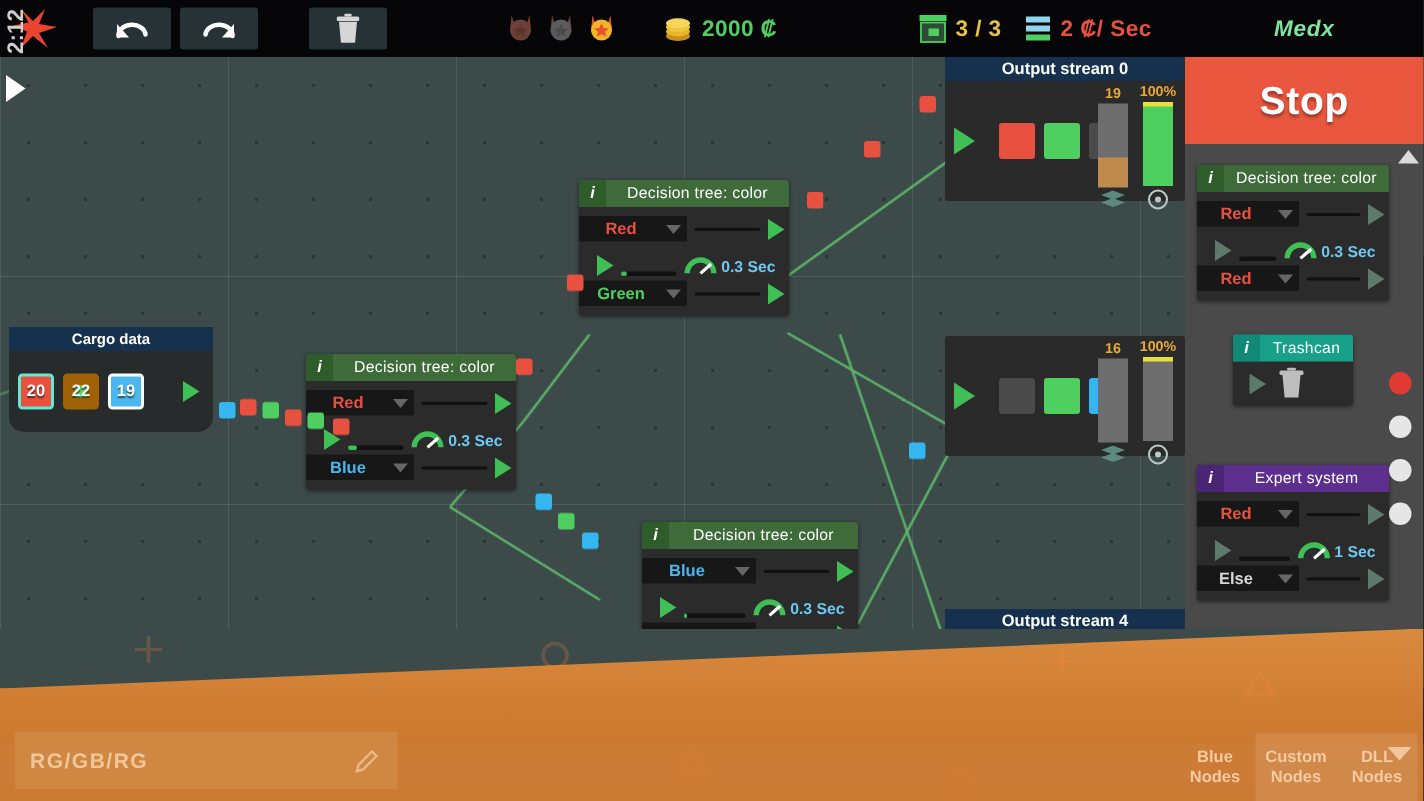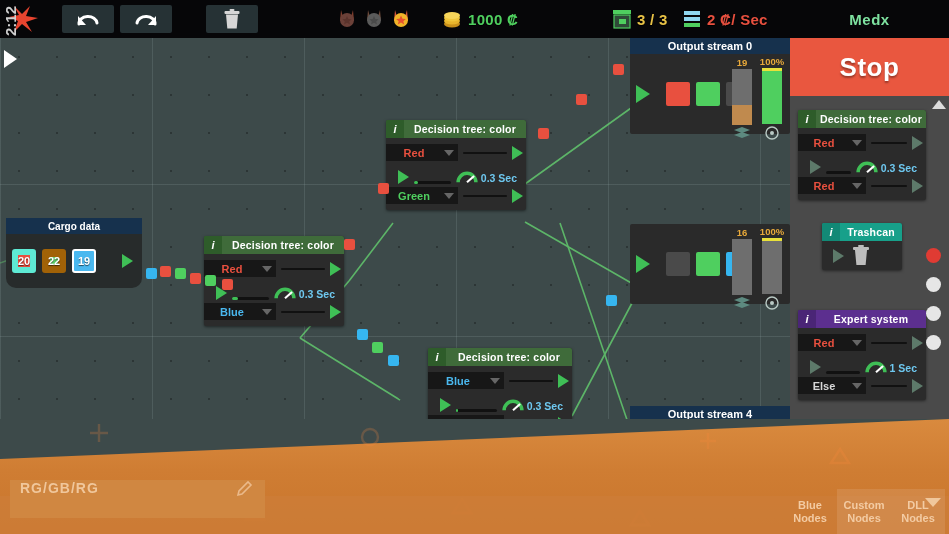--- a/index.html
+++ b/index.html
@@ -30,21 +30,21 @@
     font-weight:bold; font-size:15px; letter-spacing:.3px;
   }
   .stat .val { text-shadow:0 1px 0 #000; }
   .coin { width:22px; height:22px; }
   .timer { width:20px; height:22px; }
   .box-ico { width:20px; height:20px; }
   .stack-ico { width:20px; height:20px; }
   .username {
     position:absolute; top:0; height:38px; left:790px; width:159px;
     display:flex; align-items:center; justify-content:center;
-    color:#7ee2a0; font-weight:bold; font-size:15px; letter-spacing:.5px;
+    color:#7ee2a0; font-weight:bold; font-size:15px; letter-spacing:.5px;font-style:italic;
   }
   .timecode {
     position:absolute; left:2px; top:2px;
     color:#cfcfcf; font-size:15px; font-weight:bold;
     transform: rotate(-90deg); transform-origin: left top;
     translate: 0 34px;
     letter-spacing:0px; z-index:60;
   }
   .rec-star { position:absolute; left:8px; top:4px; width:34px; height:30px; z-index:55; }
 
@@ -73,21 +73,21 @@
     border-left:13px solid #fff; border-top:9px solid transparent; border-bottom:9px solid transparent;
   }
 
   
   .node { position:absolute; background:#2b2b2b; border-radius:2px;
           box-shadow:0 1px 3px rgba(0,0,0,.5); }
   .node-head { height:18px; display:flex; align-items:stretch; border-radius:2px 2px 0 0; overflow:hidden;}
   .node-ico { width:18px; display:flex; align-items:center; justify-content:center;
               color:#fff; font-size:11px; font-weight:bold; font-style:italic; }
   .node-title { flex:1; display:flex; align-items:center; justify-content:center;
-                color:#fff; font-size:10.5px; font-weight:bold; letter-spacing:.2px; }
+                color:#fff; font-size:10.5px; font-weight:normal; letter-spacing:.2px; }
   .node-body { padding:3px 0 3px 0; }
   .row { display:flex; align-items:center; height:19px; margin:2px 0; }
   .dd {
     background:#171717; height:17px; display:flex; align-items:center;
     padding:0 4px 0 0; min-width:66px; position:relative;
   }
   .dd .lbl { flex:1; text-align:center; font-size:11px; font-weight:bold; }
   .caret { width:0;height:0;border-left:5px solid transparent;border-right:5px solid transparent;
            border-top:6px solid #666; margin-left:2px; }
   .wire { flex:1; height:2px; background:#111; margin:0 5px; border-radius:1px; }
@@ -144,22 +144,22 @@
 
   
   .bottom { position:absolute; left:0; top:419px; width:949px; height:115px; overflow:hidden; }
   .bot-fill { position:absolute; inset:0; background:linear-gradient(180deg,#d98a3e 0%, #cf7d33 45%, #c9752c 100%); }
   .bot-slope { position:absolute; left:0; top:0; width:949px; height:46px;
                background:#3d4a4a; clip-path: polygon(0 0, 949px 0, 949px 0, 0 40px); }
   .bot-caption { position:absolute; left:0; top:26px; width:949px; text-align:center;
                  color:#fff; font-size:50px; font-weight:bold; letter-spacing:2px;
                  text-shadow:0 2px 4px rgba(120,60,10,.45); font-family:"DejaVu Sans", sans-serif;}
   .botbar { position:absolute; left:0; bottom:0; width:949px; height:38px; background:rgba(205,125,55,.85); }
-  .recipe { position:absolute; left:10px; bottom:16px; height:38px; width:255px;
-            background:#d08741; display:flex; }
+  .recipe { position:absolute; left:10px; bottom:8px; height:38px; width:255px;
+            background:#d08741; display:flex; align-items:center; }
   .recipe .txt { color:#f0c79c; font-size:14px; font-weight:bold; letter-spacing:1px; margin-left:10px;}
   .pencil { position:absolute; right:12px; width:17px; height:17px; }
   .nodetabs { position:absolute; right:4px; bottom:0; display:flex; height:45px; }
   .ntab { width:54px; height:45px; display:flex; flex-direction:column; align-items:center;
           justify-content:center; color:#f3cba3; font-size:11px; font-weight:bold; line-height:13px;
           text-align:center; }
   .ntab.sel { background:rgba(255,255,255,.10); }
   .chev-down { position:absolute; right:8px; top:2px; width:0;height:0;
                border-left:8px solid transparent;border-right:8px solid transparent;border-top:9px solid #f0c79c;}
   .deco { position:absolute; pointer-events:none; }
@@ -187,21 +187,21 @@
         <line x1="572" y1="378" x2="640" y2="250"></line>
         <line x1="572" y1="412" x2="640" y2="412"></line>
         <line x1="560" y1="185" x2="640" y2="420"></line>
         <line x1="0" y1="225" x2="70" y2="200" opacity="0.5"></line>
       </g>
     </svg>
 
     <div class="cargo" style="left:6px;top:180px;width:136px;">
       <div class="cargo-head">Cargo data</div>
       <div class="cargo-body">
-        <div class="cube" style="background:#e8503f;border:6px solid #5eead4;">20</div>
+        <div class="cube" style="background:#e8503f;border:2px solid #5eead4;">20</div>
         <div class="cube" style="background:#5fd06a;border:8px solid #a16207;">22</div>
         <div class="cube" style="background:#4ab8ef;border:2px solid #fff;">19</div>
         <div style="flex:1"></div>
         <div class="arrow-r"></div>
       </div>
     </div>
 
     <div class="node" style="left:386px;top:82px;width:140px;">
       <div class="node-head" style="background:#3f6b3a;">
         <div class="node-ico" style="background:#2e5c2a;">i</div>
@@ -592,21 +592,21 @@
       </svg>
     </div>
 
     <div class="stat" style="left:441px;">
       <svg class="coin" viewBox="0 0 22 22">
         <ellipse cx="11" cy="16" rx="8" ry="3.4" fill="#c9901a"></ellipse>
         <ellipse cx="11" cy="13" rx="8" ry="3.4" fill="#e8b52c"></ellipse>
         <ellipse cx="11" cy="10" rx="8" ry="3.4" fill="#f0c63c"></ellipse>
         <ellipse cx="11" cy="7.5" rx="8" ry="3.4" fill="#f7d55a"></ellipse>
       </svg>
-      <span class="val" style="color:#4fcf5f;">1000 ₡</span>
+      <span class="val" style="color:#4fcf5f;">2000 ₡</span>
     </div>
 
 
     <div class="stat" style="left:612px;">
       <svg class="box-ico" viewBox="0 0 20 20">
         <rect x="1" y="1" width="18" height="4" fill="#4fcf5f"></rect>
         <rect x="2" y="6" width="16" height="13" fill="#2f4a38" stroke="#4fcf5f" stroke-width="1.2"></rect>
         <rect x="7" y="10" width="7" height="5" fill="#4fcf5f"></rect>
       </svg>
       <span class="val" style="color:#e8c246;">3 / 3</span>

